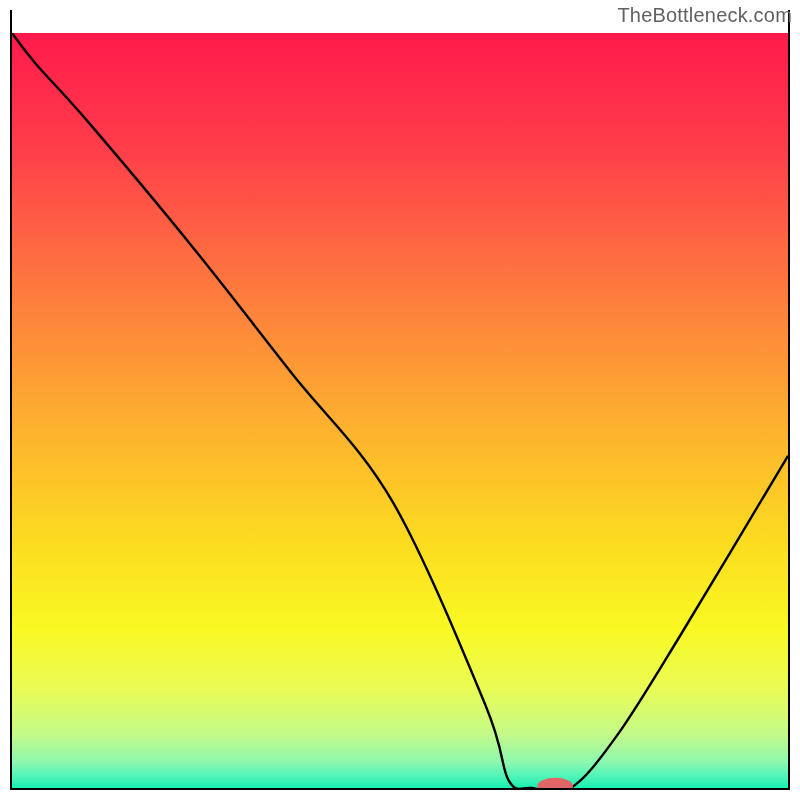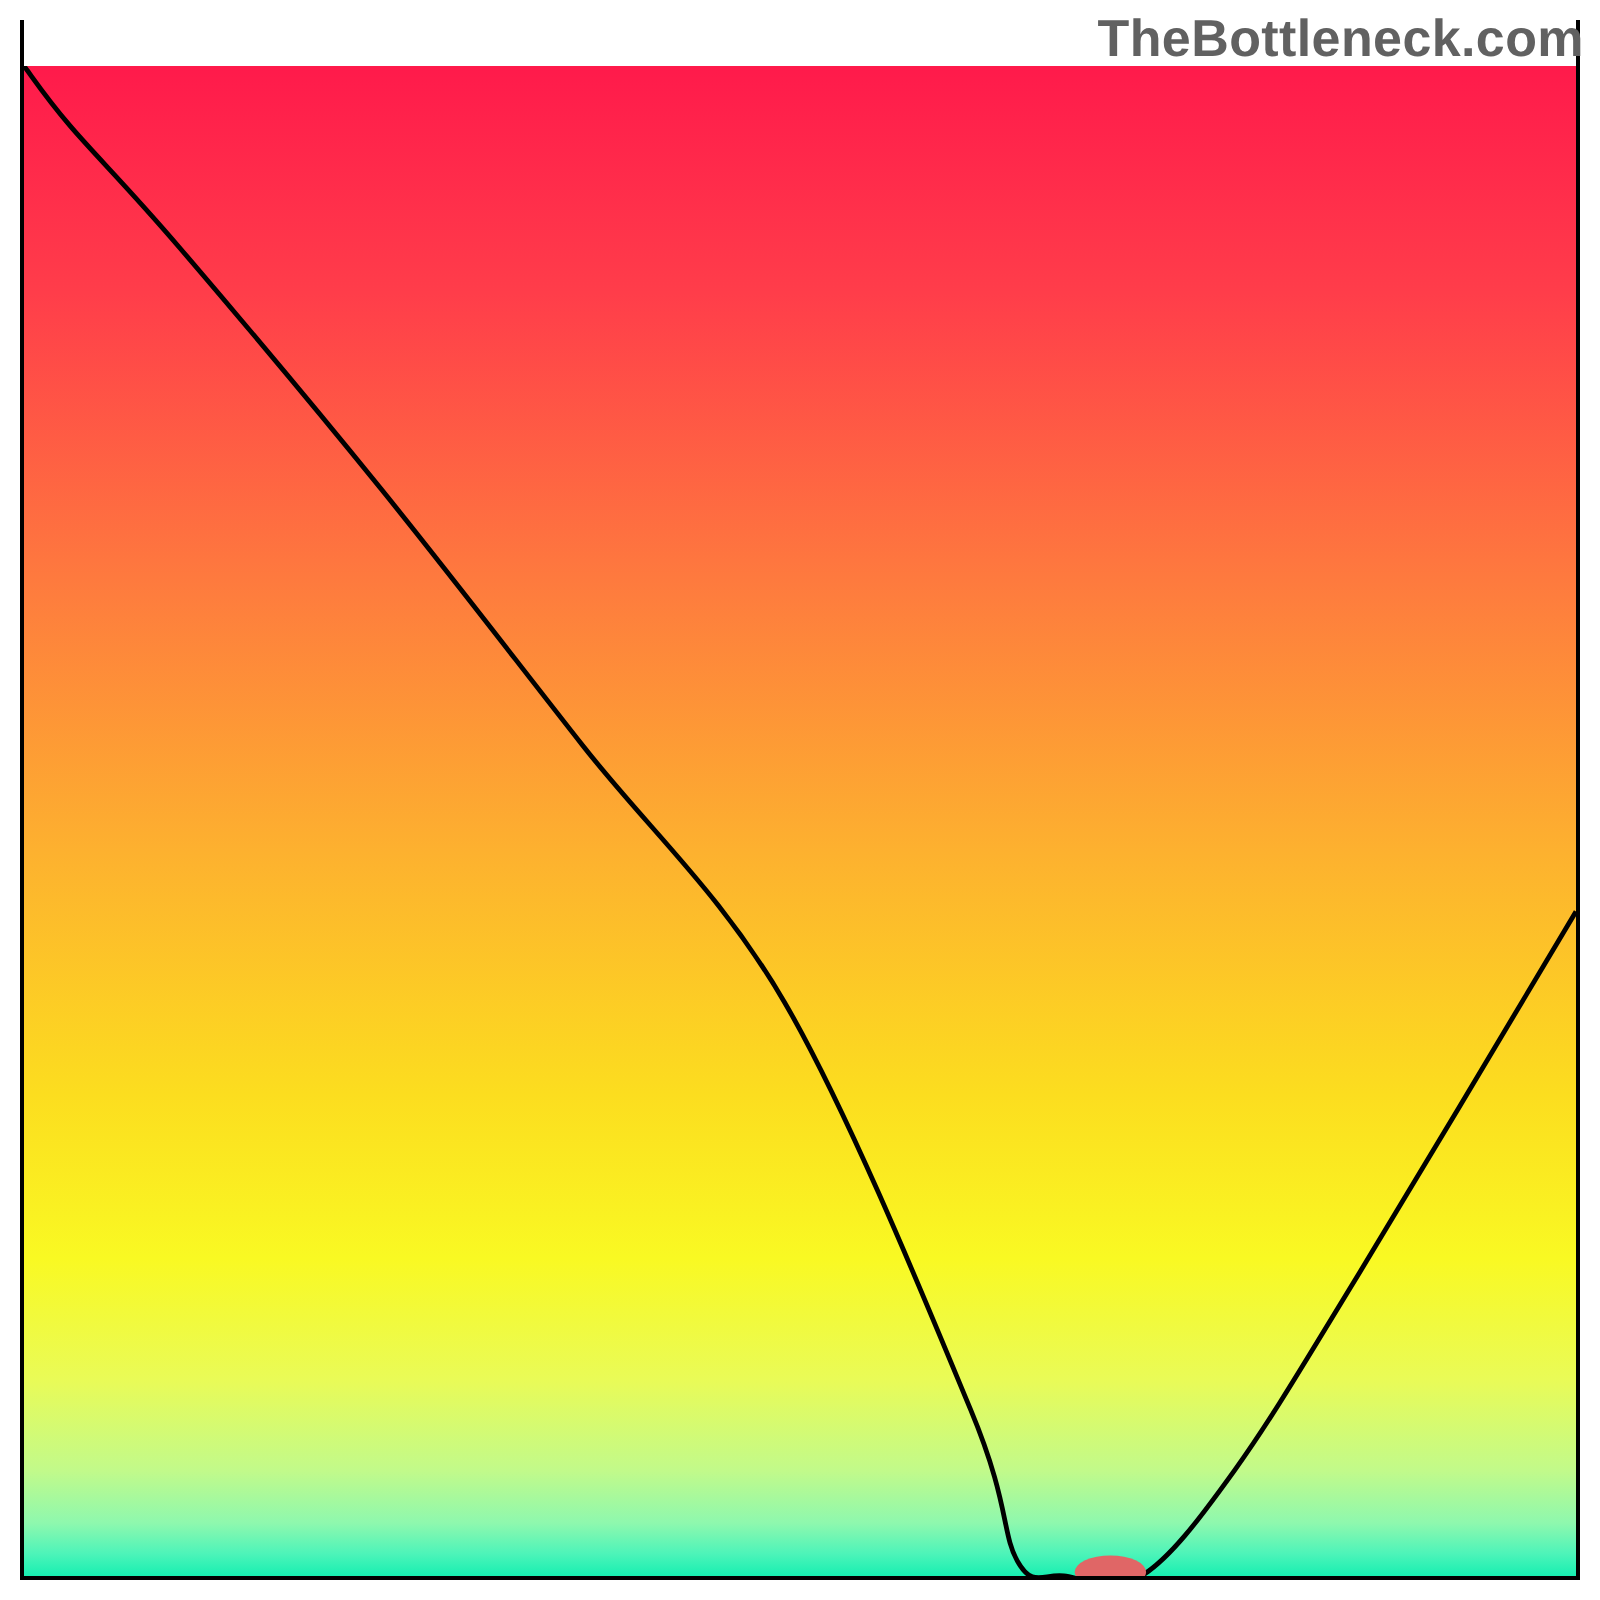--- a/index.html
+++ b/index.html
@@ -7,22 +7,22 @@
   .chart-wrap {
     position: relative;
     width: 800px;
     height: 800px;
   }
   .watermark {
     position: absolute;
     top: 4px;
     right: 8px;
     font-family: Arial, Helvetica, sans-serif;
-    font-size: 26px;
-    font-weight: 700;
+    font-size: 20px;
+    font-weight: 400;
     letter-spacing: 0.2px;
     color: #616161;
     z-index: 4;
   }
   .frame {
     position: absolute;
     left: 10px;
     top: 10px;
     width: 780px;
     height: 780px;

